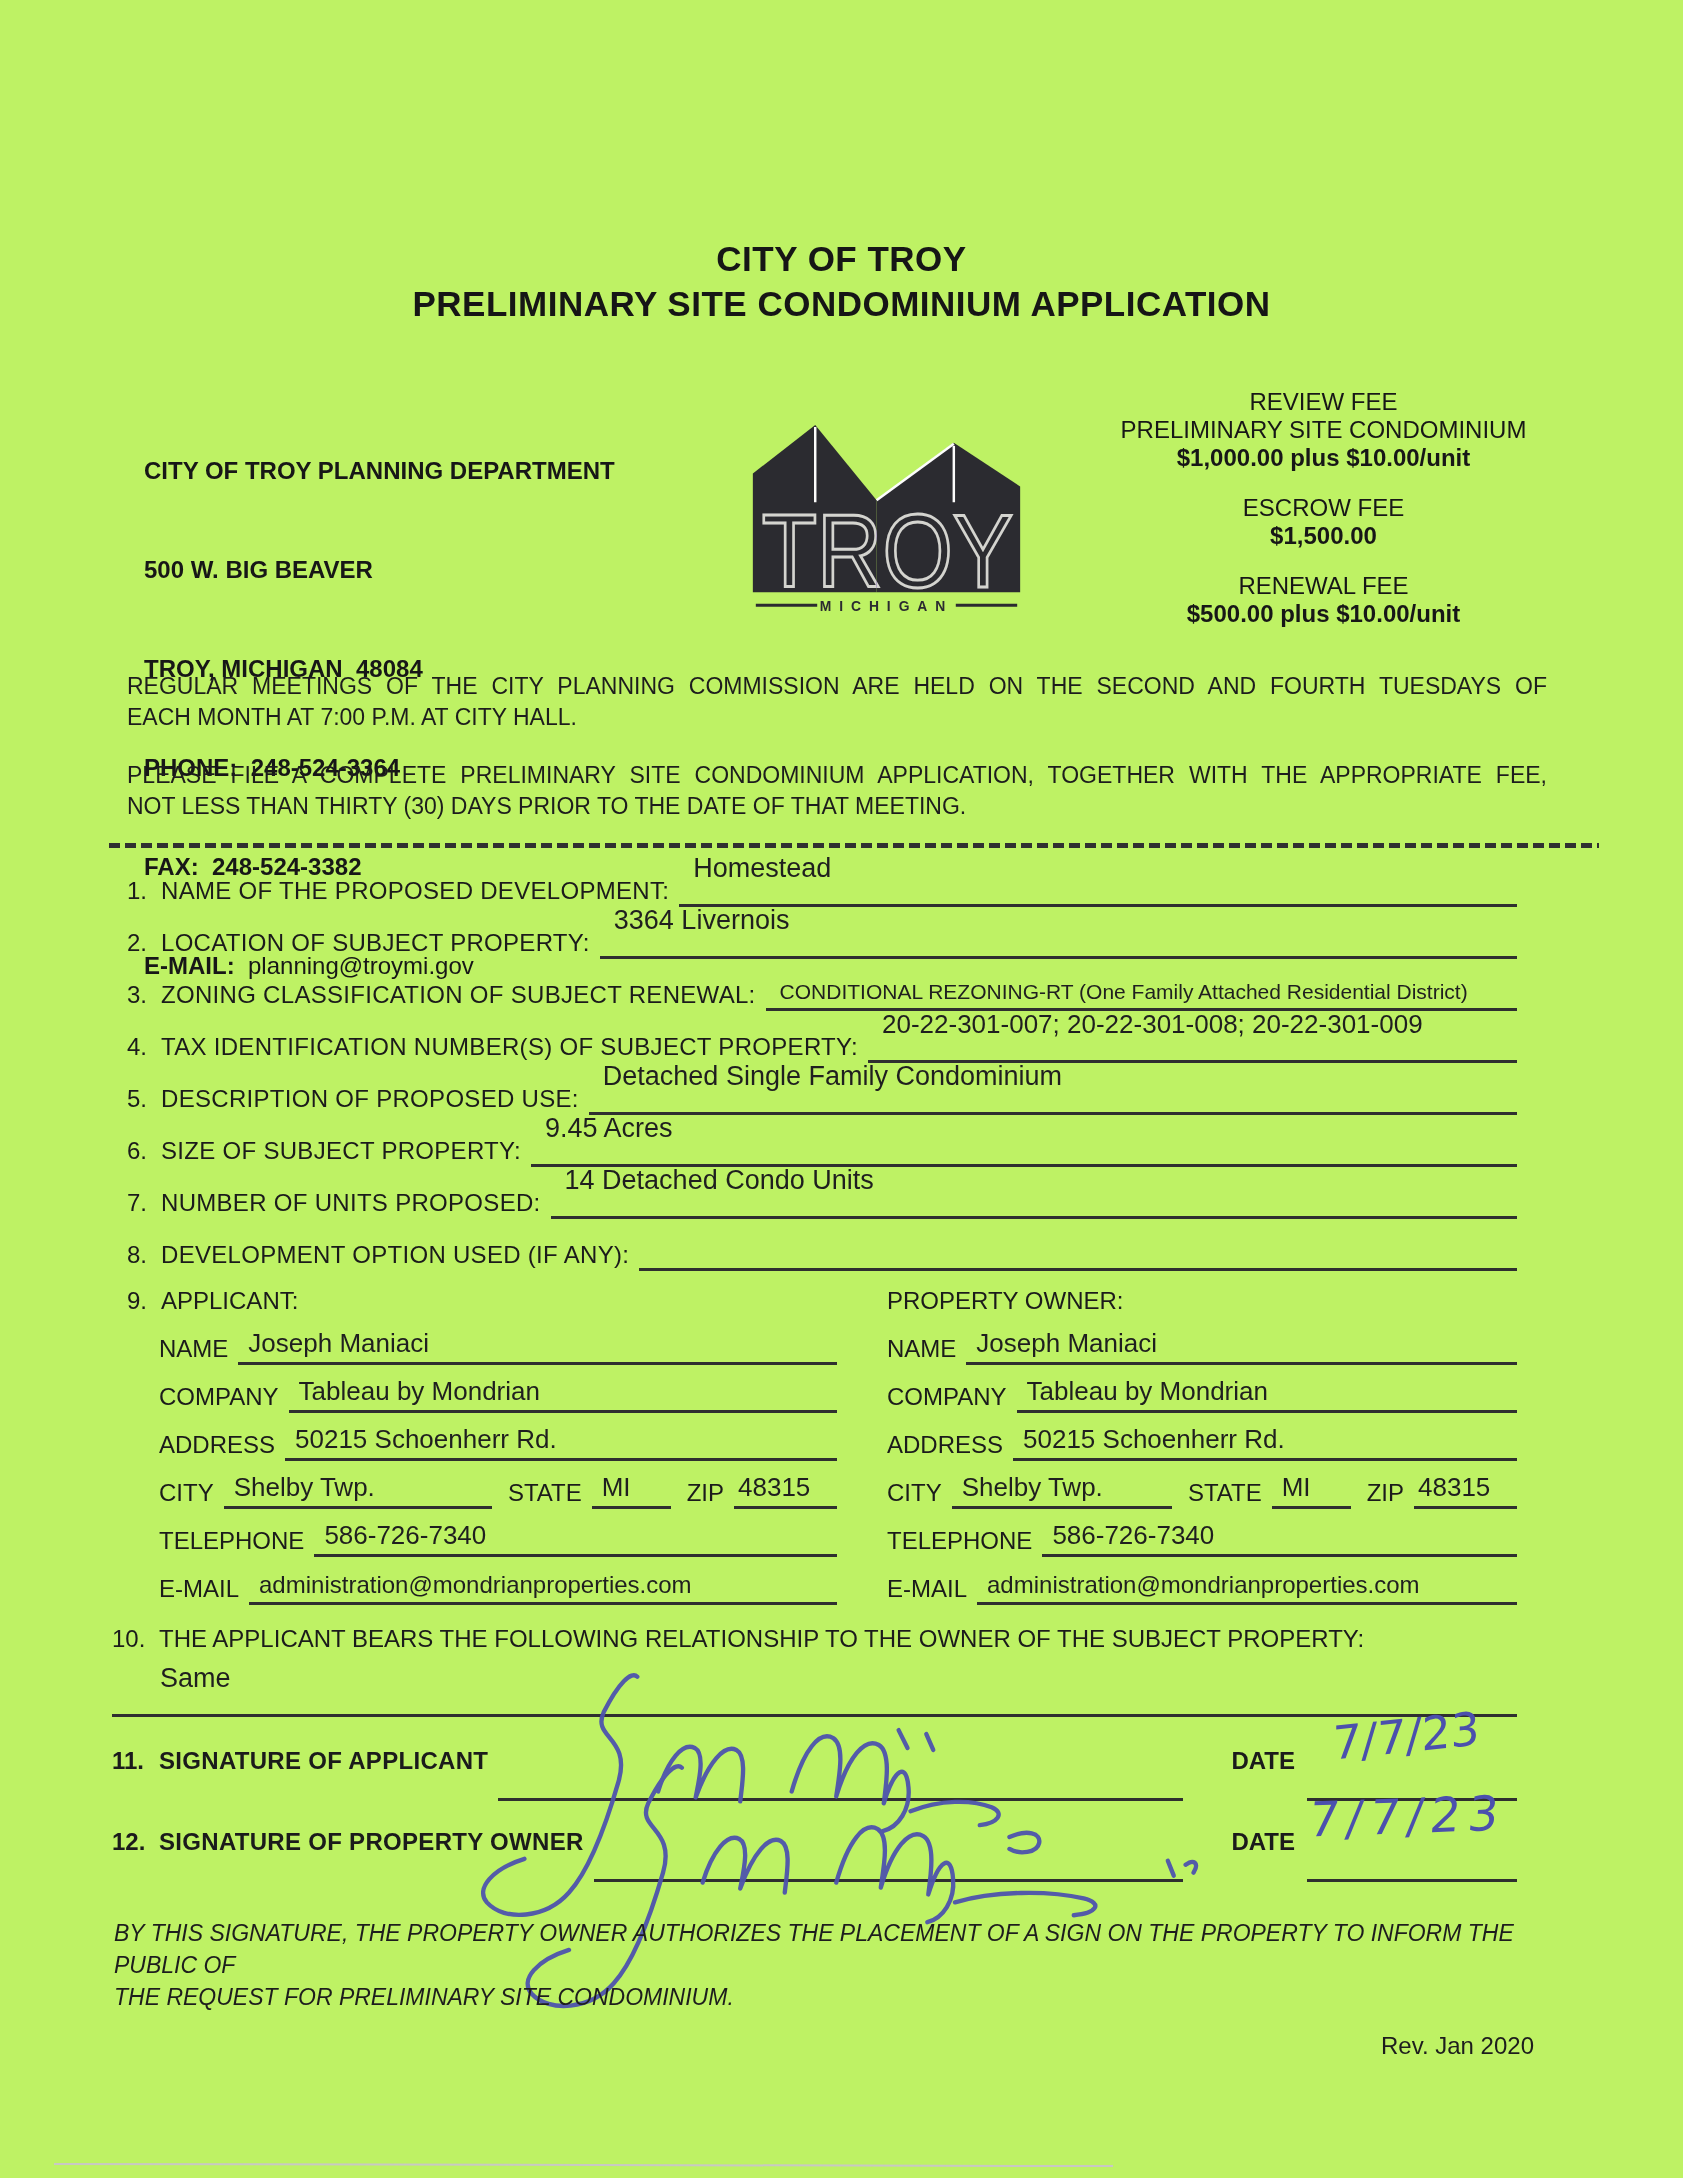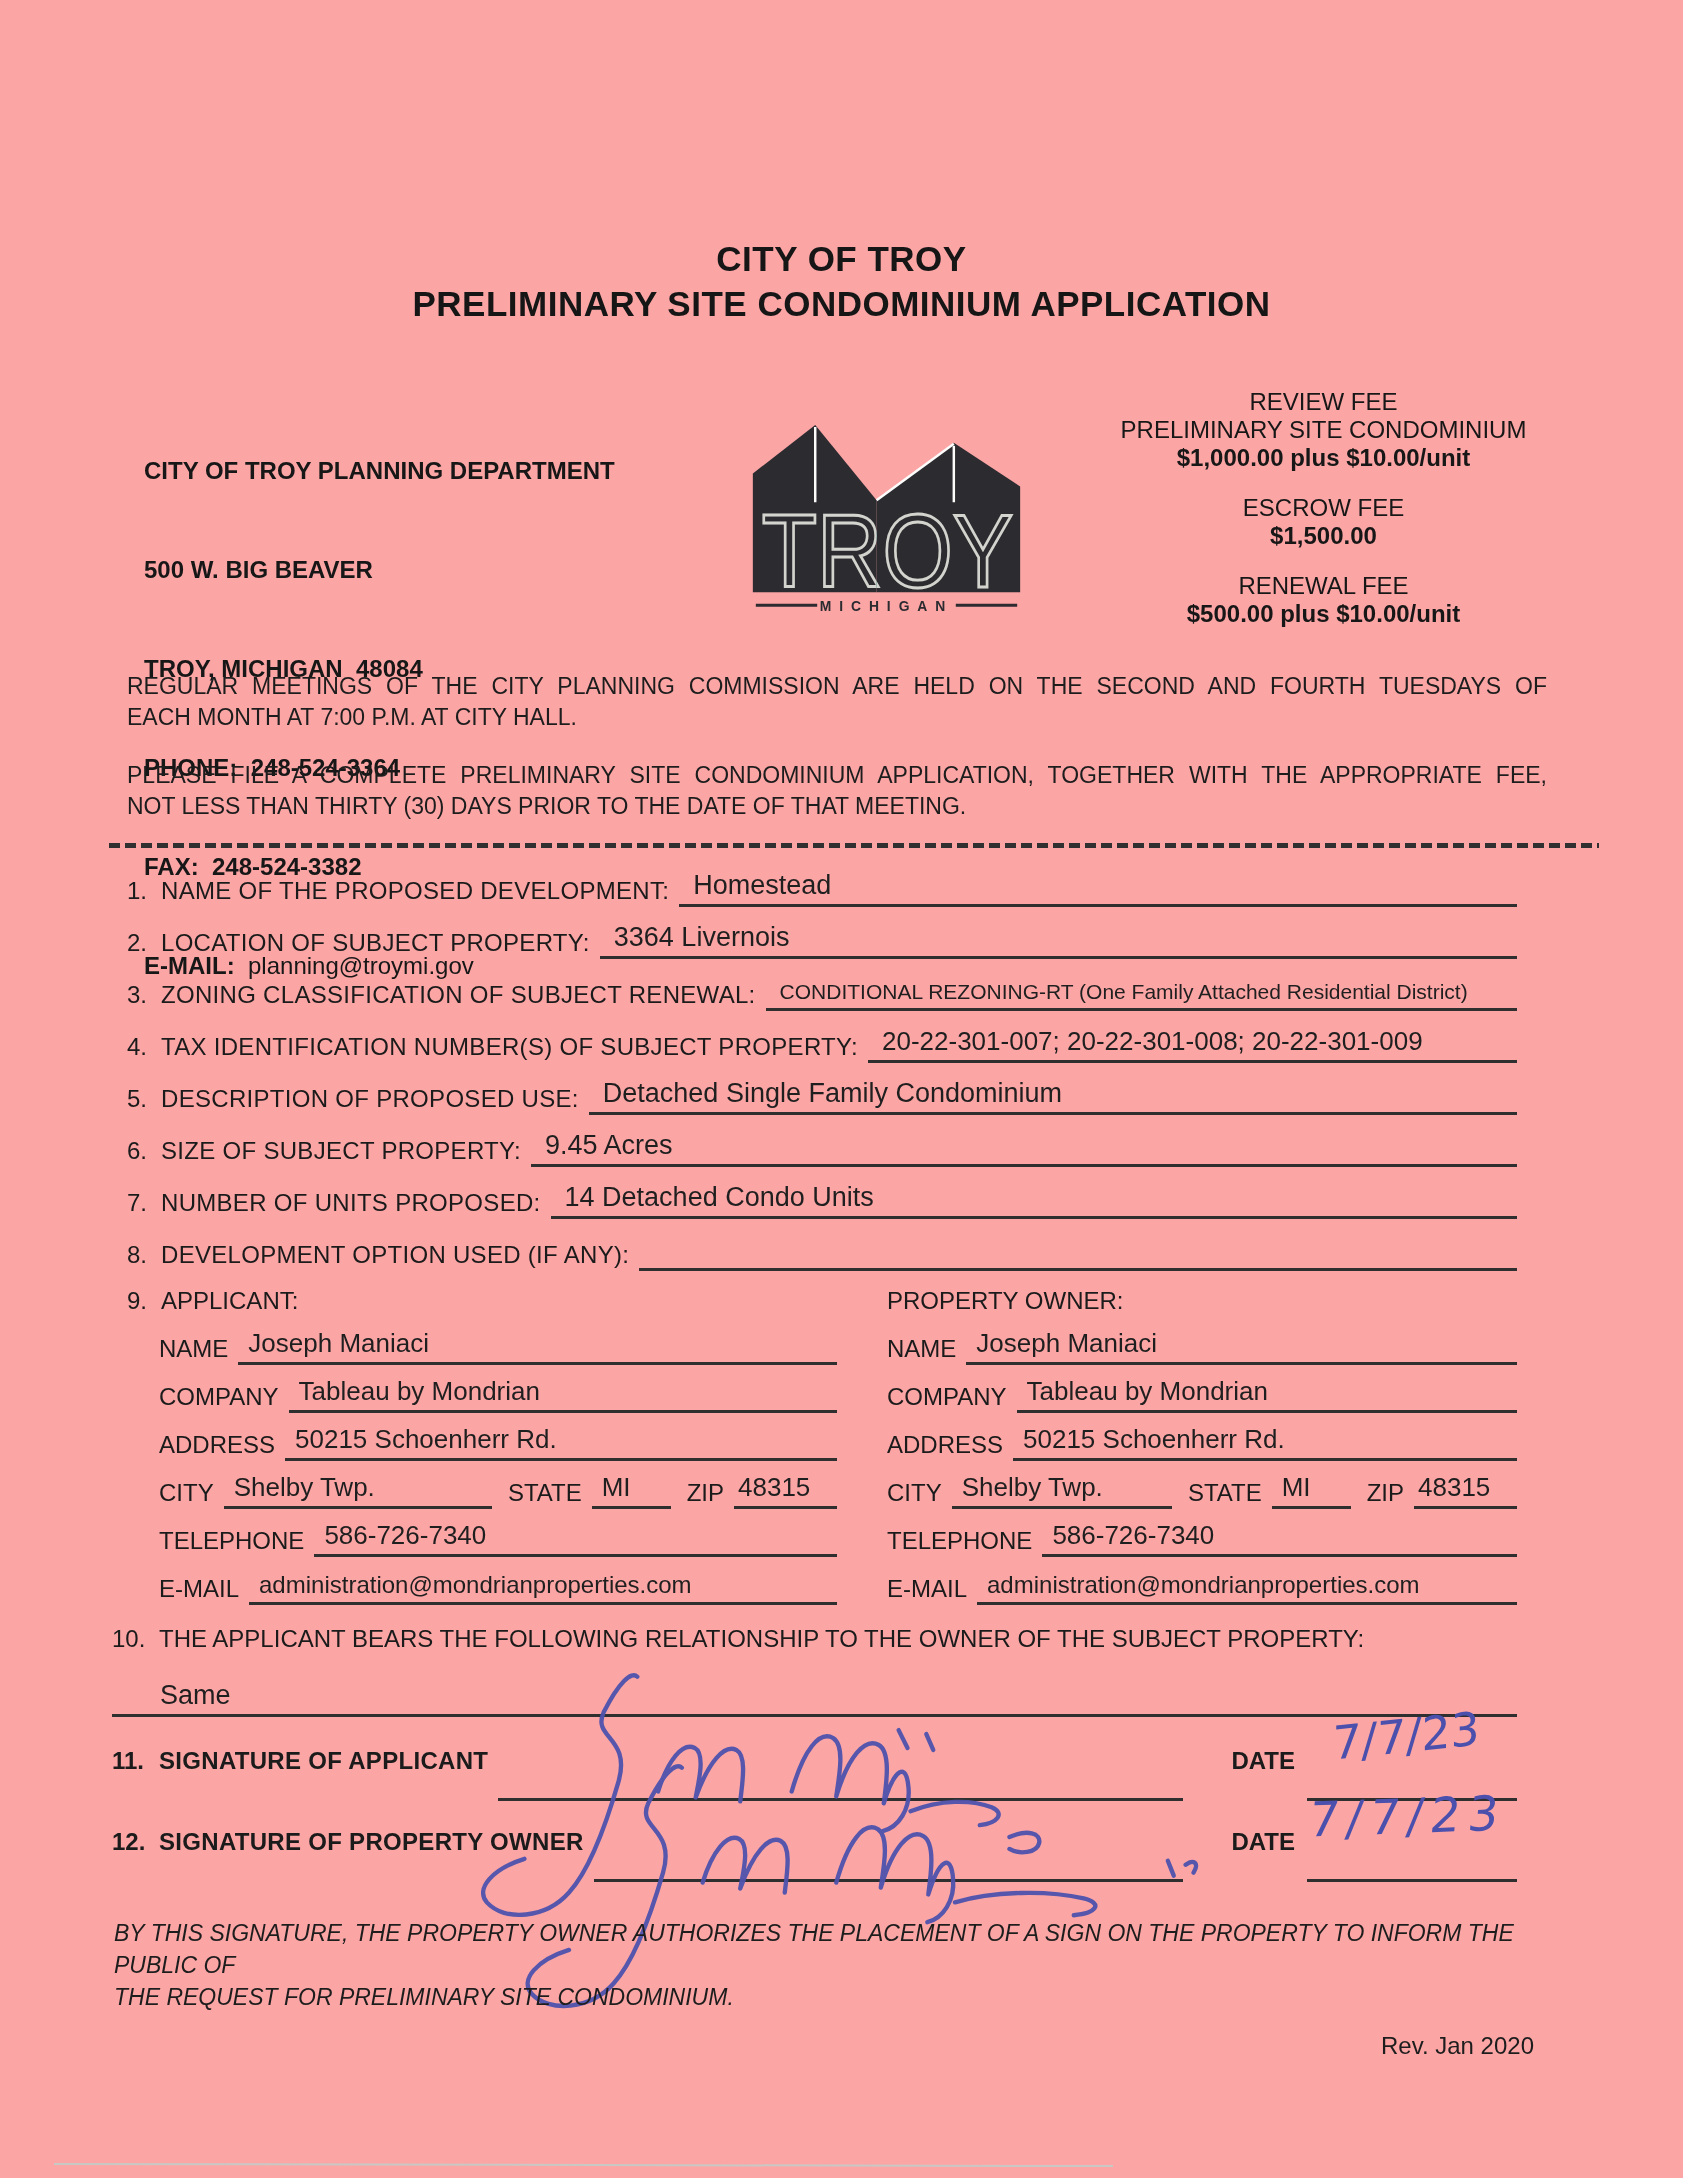--- a/index.html
+++ b/index.html
@@ -1,16 +1,16 @@
 <!DOCTYPE html>
 <html><head>
 <meta charset="utf-8">
 <style>
   html,body{margin:0;padding:0;background:#ffffff;}
-  .page{position:relative;width:1683px;height:2178px;background:#fca5a5;overflow:hidden;
+  .page{position:relative;width:1683px;height:2178px;background:#bef264;overflow:hidden;
         font-family:"Liberation Sans",sans-serif;color:#1b1b1b;}
   .abs{position:absolute;}
 
   
   .title{left:0;right:0;text-align:center;font-weight:bold;font-size:35px;letter-spacing:0.5px;color:#161616;}
 
   
   .contact{left:144px;top:388px;font-size:24px;font-weight:bold;line-height:33px;white-space:pre;color:#171717;}
   .contact .val-normal{font-weight:normal;}
 
@@ -30,21 +30,21 @@
   
   .divider{left:109px;top:843px;width:1490px;height:5px;
            background:repeating-linear-gradient(90deg,#303030 0 11px,transparent 11px 16px);}
 
   
   .items{left:127px;top:855px;width:1390px;}
   .qrow{display:flex;align-items:flex-end;height:52px;}
   .qnum{width:34px;flex:none;font-size:24px;padding-bottom:2px;}
   .qlabel{flex:none;white-space:nowrap;font-size:24px;padding:0 10px 2px 0;letter-spacing:0.3px;}
   .qline{flex:1;border-bottom:3px solid #2f2f2f;position:relative;height:100%;}
-  .qvalue{position:absolute;left:14px;bottom:3px;font-size:27px;white-space:nowrap;color:#1f1f1f;}
+  .qvalue{position:absolute;left:14px;bottom:20px;font-size:27px;white-space:nowrap;color:#1f1f1f;}
   .qvalue.small{font-size:21px;bottom:4px;}
 
   
   .sec9{left:127px;top:1287px;width:1390px;display:flex;}
   .col-l{width:710px;flex:none;}
   .col-sp{width:50px;flex:none;}
   .col-r{flex:1;}
   .sec9 .head{display:flex;height:30px;font-size:24px;align-items:flex-start;}
   .frow{display:flex;align-items:flex-end;height:48px;}
   .flabel{flex:none;white-space:nowrap;font-size:24px;padding:0 10px 2px 0;}

